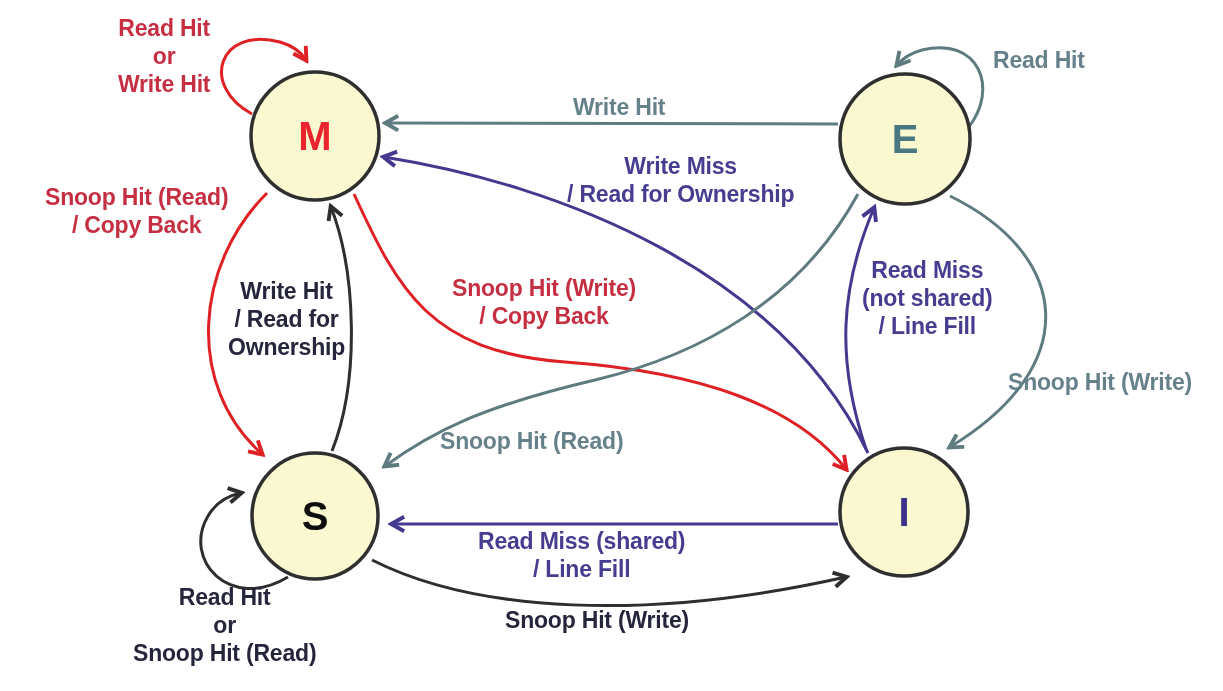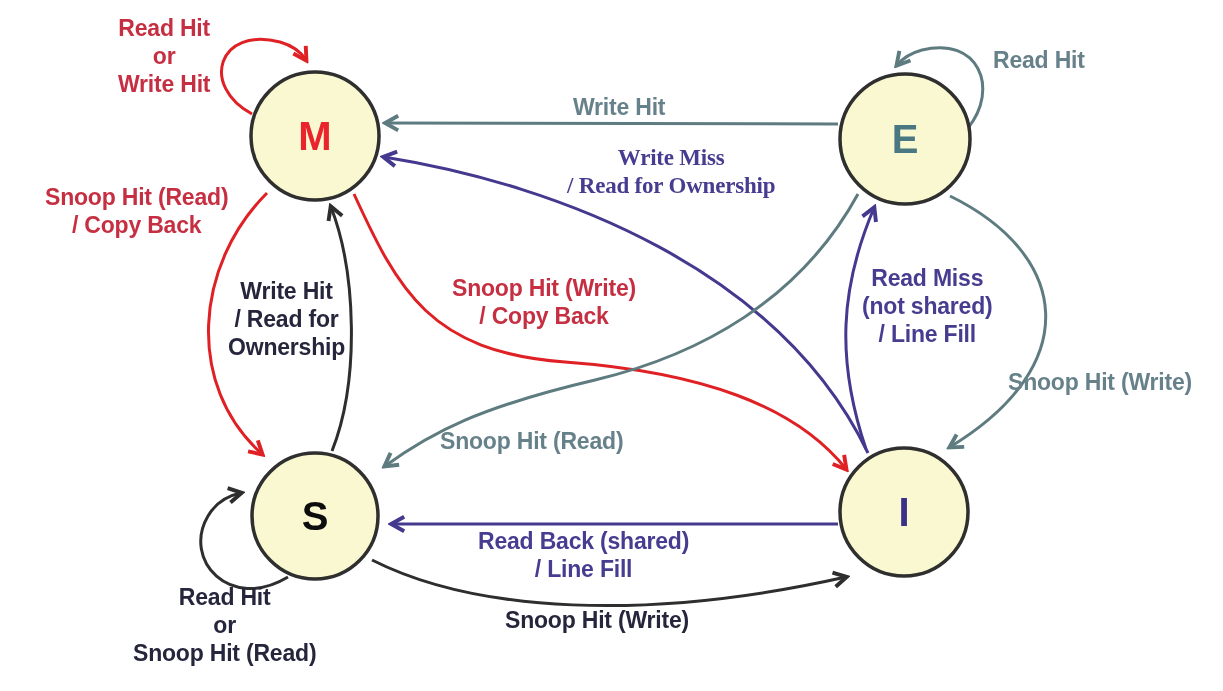--- a/index.html
+++ b/index.html
@@ -86,41 +86,41 @@
 
   <div class="lbl c-red" style="left:118px; top:14px;">Read Hit
 or
 Write Hit</div>
 
   <div class="lbl c-red" style="left:45px; top:183px;">Snoop Hit (Read)
 / Copy Back</div>
 
   <div class="lbl c-slate" style="left:573px; top:93px;">Write Hit</div>
 
-  <div class="lbl c-purple" style="left:567px; top:144px;font-family:Liberation Serif, serif;">Write Miss
+  <div class="lbl c-purple" style="left:567px; top:152px;">Write Miss
 / Read for Ownership</div>
 
   <div class="lbl c-slate" style="left:993px; top:46px;">Read Hit</div>
 
   <div class="lbl c-dark" style="left:228px; top:277px;">Write Hit
 / Read for
 Ownership</div>
 
   <div class="lbl c-red" style="left:452px; top:274px;">Snoop Hit (Write)
 / Copy Back</div>
 
-  <div class="lbl c-purple" style="left:862px; top:264px;">Read Miss
+  <div class="lbl c-purple" style="left:862px; top:256px;">Read Miss
 (not shared)
 / Line Fill</div>
 
   <div class="lbl c-slate" style="left:1008px; top:368px;">Snoop Hit (Write)</div>
 
   <div class="lbl c-slate" style="left:440px; top:427px;">Snoop Hit (Read)</div>
 
-  <div class="lbl c-purple" style="left:478px; top:527px;">Read Back (shared)
+  <div class="lbl c-purple" style="left:478px; top:527px;">Read Miss (shared)
 / Line Fill</div>
 
   <div class="lbl c-dark" style="left:505px; top:606px;">Snoop Hit (Write)</div>
 
   <div class="lbl c-dark" style="left:133px; top:583px;">Read Hit
 or
 Snoop Hit (Read)</div>
 </div>
 
 </body></html>

